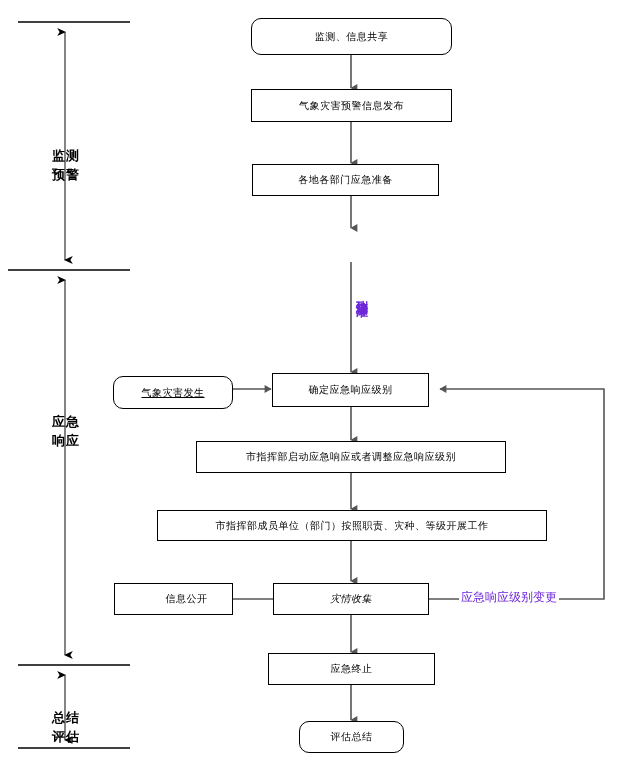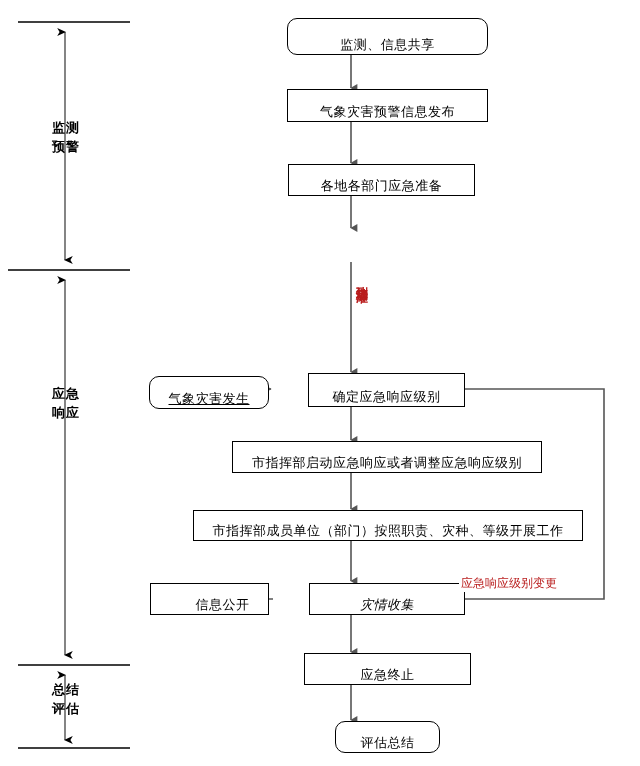--- a/index.html
+++ b/index.html
@@ -23,48 +23,49 @@
     top: 0;
     width: 640px;
     height: 766px;
   }
   .node {
     position: absolute;
     box-sizing: border-box;
     border: 1px solid #000000;
     background: #ffffff;
     display: flex;
-    align-items: flex-end;
+    align-items: center;
     justify-content: center;
     color: #000000;
-    font-size: 13px;
+    font-size: 10px;
     letter-spacing: 0.5px;
     white-space: nowrap;
-    margin-left: 36px;
   }
   .node.rounded {
     border-radius: 10px;
   }
   .axis-label {
     position: absolute;
     color: #000000;
     font-size: 13px;
     font-weight: bold;
     text-align: center;
     line-height: 19px;
     letter-spacing: 1px;
     white-space: nowrap;
+    margin-top: 28px;
   }
   .edge-label {
     position: absolute;
-    color: #b91c1c;
+    color: #6d28d9;
     font-size: 12px;
     white-space: nowrap;
     background: #ffffff;
     padding: 0 2px;
+    margin-top: 14px;
   }
   .edge-label.vertical {
     writing-mode: vertical-rl;
     text-orientation: upright;
     line-height: 13px;
     letter-spacing: 1px;
     padding: 2px 0;
     font-weight: bold;
   }
 </style>

